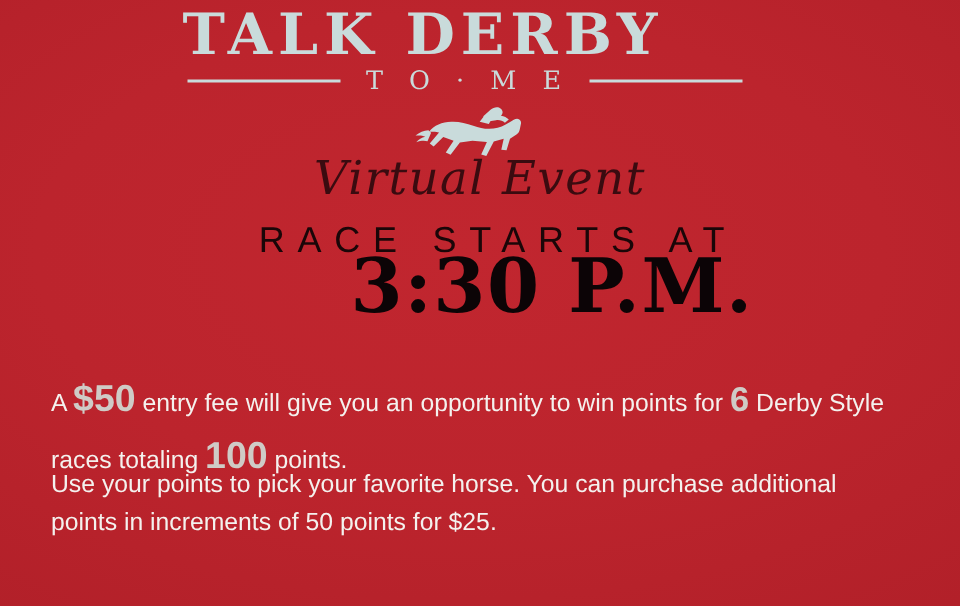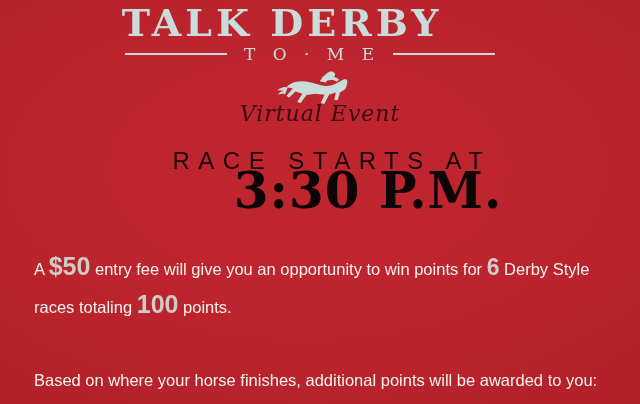--- a/index.html
+++ b/index.html
@@ -84,21 +84,21 @@
   .script-wrap {
     position: absolute;
     top: 101px;
     left: 0;
     width: 640px;
     text-align: center;
   }
   .script-text {
     font-family: "DejaVu Serif", serif;
     font-style: italic;
-    font-size: 22px;
+    font-size: 31px;
     line-height: 1.18;
     color: #3a0b10;
     letter-spacing: 1px;
     white-space: nowrap;
   }
 
   
   .race-label-wrap {
     position: absolute;
     top: 149px;
@@ -205,16 +205,16 @@
   <div class="body-copy" id="para-1">
     <span>A</span>
     <span class="amt">$50</span>
     <span>entry fee will give you an opportunity to win points for</span>
     <span class="amt-sm">6</span>
     <span>Derby Style races totaling</span>
     <span class="amt">100</span>
     <span>points.</span>
   </div>
 
-
-  <div class="body-copy" id="para-3">Based on where your horse finishes, additional points will be awarded to you:</div>
+  <div class="body-copy" id="para-2">Use your points to pick your favorite horse. You can purchase additional points in increments of 50 points for $25.</div>
+
 
 </div>
 
 </body></html>

